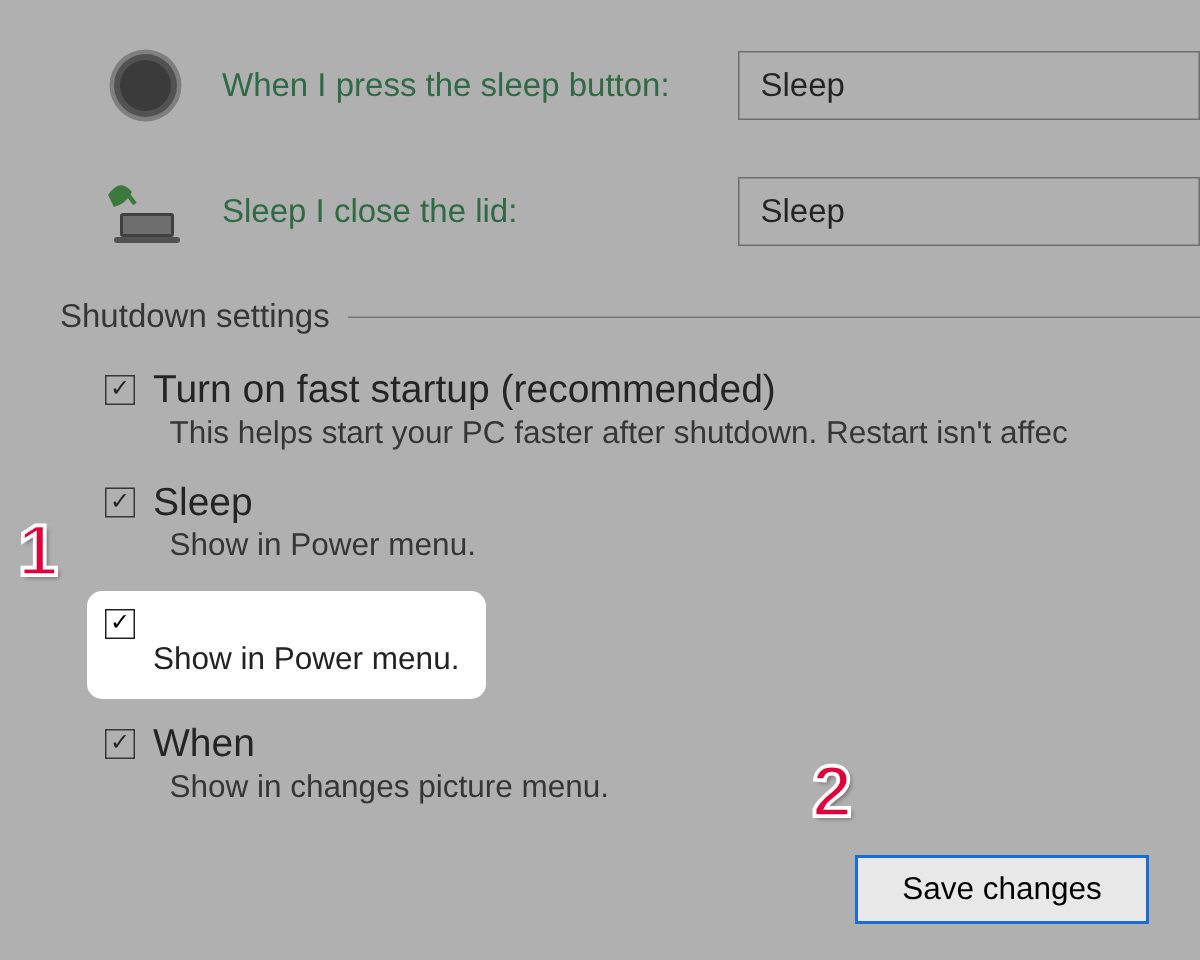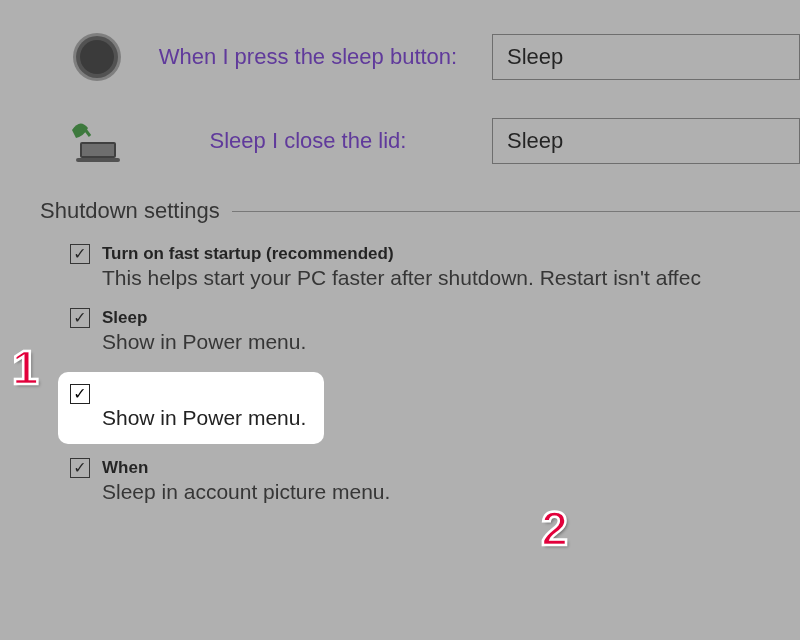--- a/index.html
+++ b/index.html
@@ -33,23 +33,22 @@
       gap: 24px;
       padding-left: 30px;
     }
     .opt-icon {
       width: 54px; height: 54px;
       display: flex; align-items: center; justify-content: center;
       flex-shrink: 0;
     }
     .opt-label {
       font-size: 22px;
-      color: #6d28d9;
+      color: #15803d;
       width: 320px;
-      text-align: center;
     }
     .opt-select {
       flex: 1;
       height: 46px;
       border: 1px solid #888;
       background: #fff;
       padding-left: 14px;
       font-size: 22px;
       display: flex;
       align-items: center;
@@ -75,23 +74,23 @@
     .chk-row {
       display: flex; align-items: center; gap: 12px;
     }
     .chk-box {
       width: 20px; height: 20px;
       border: 1.5px solid #222;
       display: flex; align-items: center; justify-content: center;
       font-size: 16px; line-height: 1;
       flex-shrink: 0;
     }
-    .chk-title { font-weight: 700; font-size: 17px; }
+    .chk-title { font-weight: 400; font-size: 26px; }
     .chk-desc {
-      margin-left: 32px;
+      margin-left: 43px;
       font-size: 21px;
       color: #222;
       margin-top: 2px;
     }
     
     .hibernate-wrap {
       background: #fff;
       border-radius: 10px;
       padding: 12px 18px 14px 12px;
       display: inline-block;
@@ -192,24 +191,27 @@
         <div class="chk-box">✓</div>
       </div>
       <div class="chk-desc">Show in Power menu.</div>
     </div>
 
     <div class="chk-item">
       <div class="chk-row">
         <div class="chk-box">✓</div>
         <div class="chk-title">When</div>
       </div>
-      <div class="chk-desc">Sleep in account picture menu.</div>
-    </div>
-
-  </div>
-
+      <div class="chk-desc">Show in changes picture menu.</div>
+    </div>
+
+  </div>
+
+  <div class="save-btn">
+    <span>Save changes</span>
+  </div>
 
   <div class="dim-overlay"></div>
 
   <div class="anno anno1">1</div>
   <div class="anno anno2">2</div>
 
 </div>
 
 </body></html>

